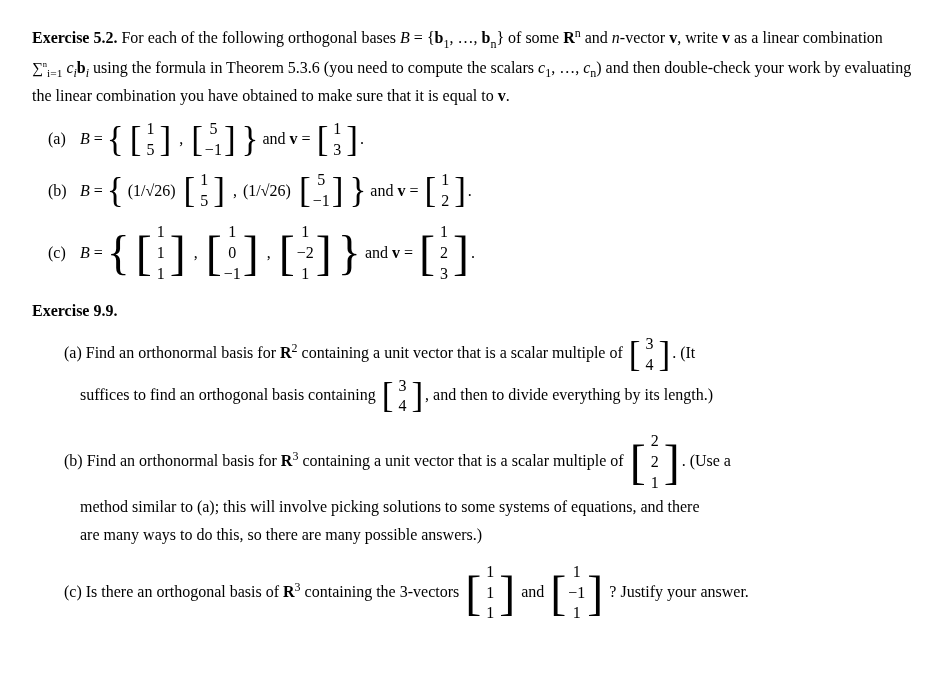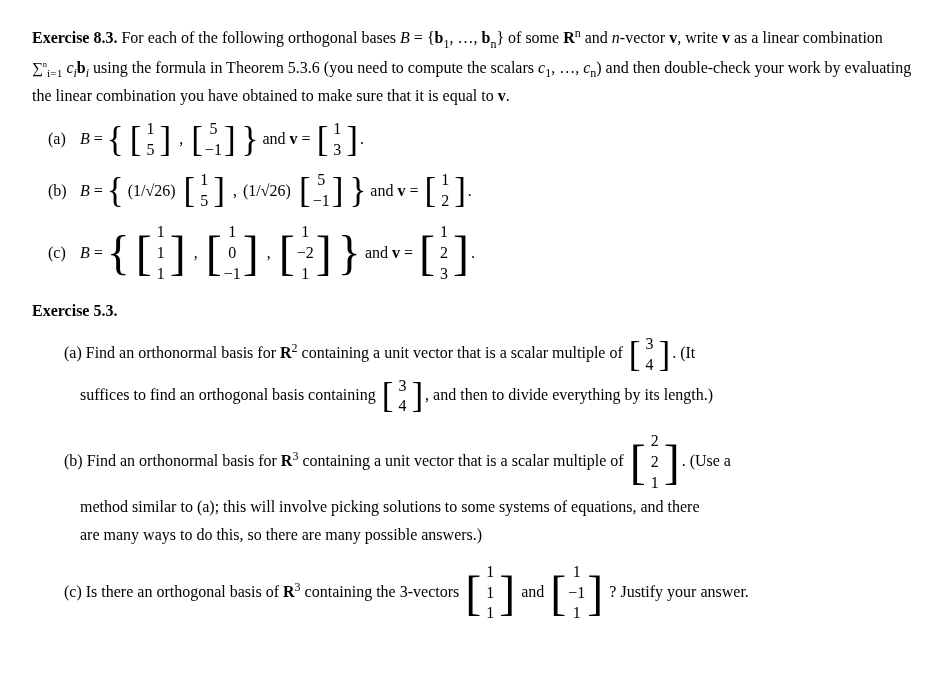--- a/index.html
+++ b/index.html
@@ -89,21 +89,21 @@
       margin-left: 32px;
       margin-bottom: 14px;
       line-height: 1.7;
     }
   </style>
 </head>
 <body>
 
 <div class="exercise-section">
   <div class="para">
-    <span class="exercise-title">Exercise 8.3.</span>
+    <span class="exercise-title">Exercise 5.2.</span>
     For each of the following orthogonal bases <span class="italic">B</span> = {<span class="bold">b</span><sub>1</sub>, …, <span class="bold">b</span><sub>n</sub>} of some <span class="bold">R</span><sup>n</sup> and <span class="italic">n</span>-vector
     <span class="bold">v</span>, write <span class="bold">v</span> as a linear combination <span style="font-size:0.95em;">∑<sup><span style="font-size:0.75em;">n</span></sup><sub style="font-size:0.75em;">i=1</sub></span> <span class="italic">c</span><sub><span class="italic">i</span></sub><span class="bold">b</span><sub><span class="italic">i</span></sub> using the formula in Theorem 5.3.6 (you need to compute
     the scalars <span class="italic">c</span><sub>1</sub>, …, <span class="italic">c</span><sub>n</sub>) and then double-check your work by evaluating the linear combination you have
     obtained to make sure that it is equal to <span class="bold">v</span>.
   </div>
 
   <div class="part-line">
     <span class="part-label">(a)</span>
     <span><span class="italic">B</span> =&nbsp;</span>
     
@@ -239,21 +239,21 @@
         <span class="matrix-entry">3</span>
       </span>
       <span class="big-bracket">]</span>
     </span>
     <span>.</span>
   </div>
 </div>
 
 <div class="exercise-section" style="margin-top:10px;">
   <div class="para">
-    <span class="exercise-title">Exercise 5.3.</span>
+    <span class="exercise-title">Exercise 9.9.</span>
   </div>
 
   <div class="ex53-part">
     <span>(a)</span>
     Find an orthonormal basis for <span class="bold">R</span><sup>2</sup> containing a unit vector that is a scalar multiple of
     
     <span class="matrix-wrap">
       <span class="med-bracket">[</span>
       <span class="matrix-cols">
         <span class="matrix-entry">3</span>

